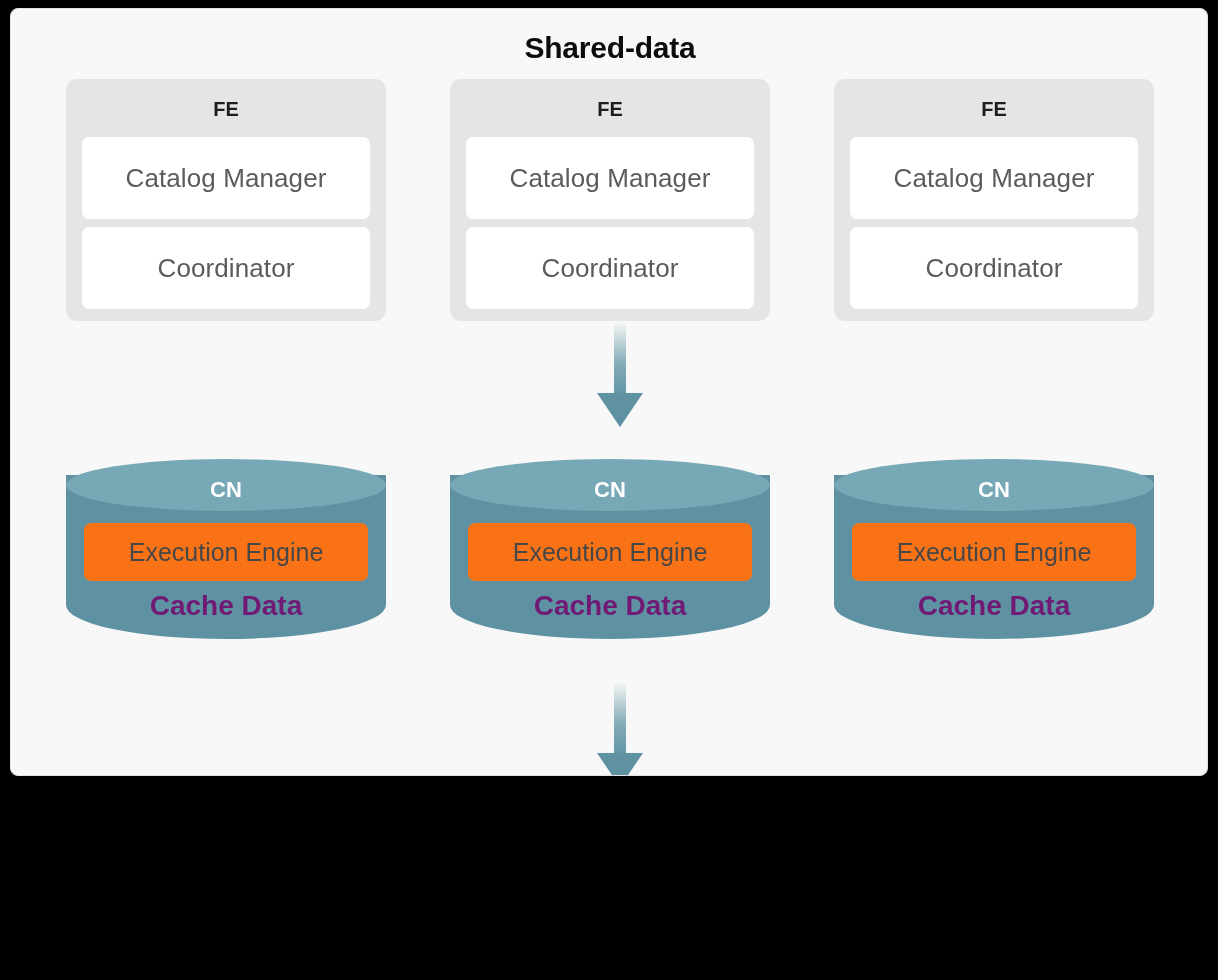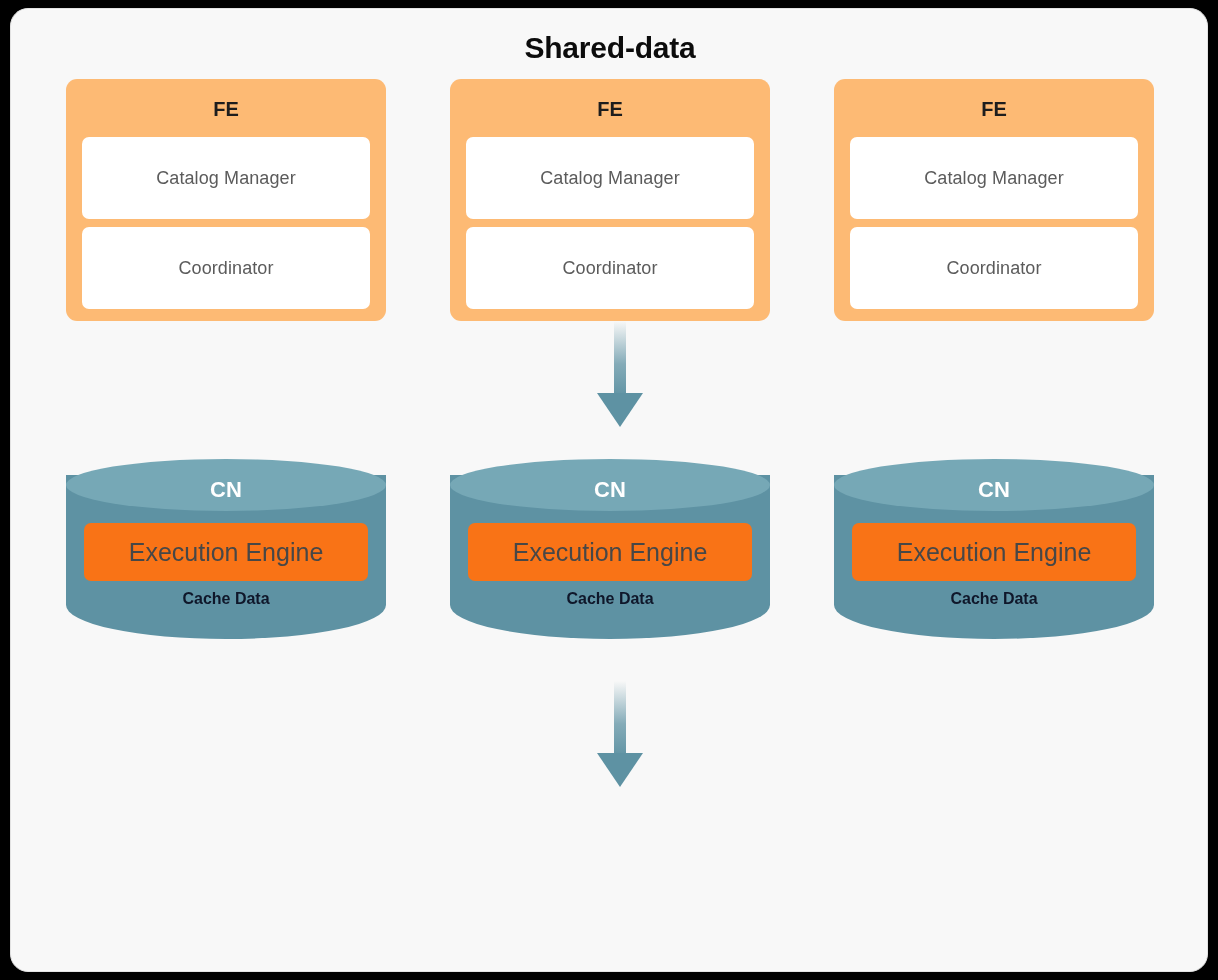--- a/index.html
+++ b/index.html
@@ -10,24 +10,24 @@
     background: #000000;
     font-family: "Liberation Sans", sans-serif;
     overflow: hidden;
   }
 
   #panel {
     position: absolute;
     left: 10px;
     top: 8px;
     width: 1198px;
-    height: 964px;
+    height: 768px;
     background: #f8f8f8;
     border: 1px solid #e2e2e2;
-    border-radius: 18px;
+    border-radius: 8px;
     overflow: hidden;
   }
 
   #diagram-title {
     position: absolute;
     left: 0;
     top: 22px;
     width: 1198px;
     text-align: center;
     font-size: 30px;
@@ -35,21 +35,21 @@
     color: #0c0c0c;
     letter-spacing: -0.2px;
   }
 
   
   .fe-node {
     position: absolute;
     top: 70px;
     width: 320px;
     height: 242px;
-    background: #fdba74;
+    background: #e5e5e5;
     border-radius: 11px;
     padding: 10px 16px 14px 16px;
   }
   .fe-node.col0 { left: 55px; }
   .fe-node.col1 { left: 439px; }
   .fe-node.col2 { left: 823px; }
 
   .fe-title {
     height: 40px;
     line-height: 40px;
@@ -60,21 +60,21 @@
   }
 
   .fe-sub {
     height: 82px;
     margin-top: 8px;
     background: #ffffff;
     border-radius: 7px;
     display: flex;
     align-items: center;
     justify-content: center;
-    font-size: 18px;
+    font-size: 26px;
     color: #5b5b5b;
     letter-spacing: 0.1px;
   }
 
   
   .cn-node {
     position: absolute;
     top: 450px;
     width: 320px;
     height: 196px;
@@ -129,23 +129,23 @@
     color: #474747;
     z-index: 3;
   }
 
   .cn-cache {
     position: absolute;
     left: 0;
     top: 131px;
     width: 320px;
     text-align: center;
-    font-size: 16px;
+    font-size: 28px;
     font-weight: 600;
-    color: #0f172a;
+    color: #701a75;
     z-index: 3;
   }
 
   
   .arrow { position: absolute; z-index: 2; }
   .arrow.a1 { left: 574px; top: 312px; }
   .arrow.a2 { left: 574px; top: 672px; }
 
   
   #storage-node {

